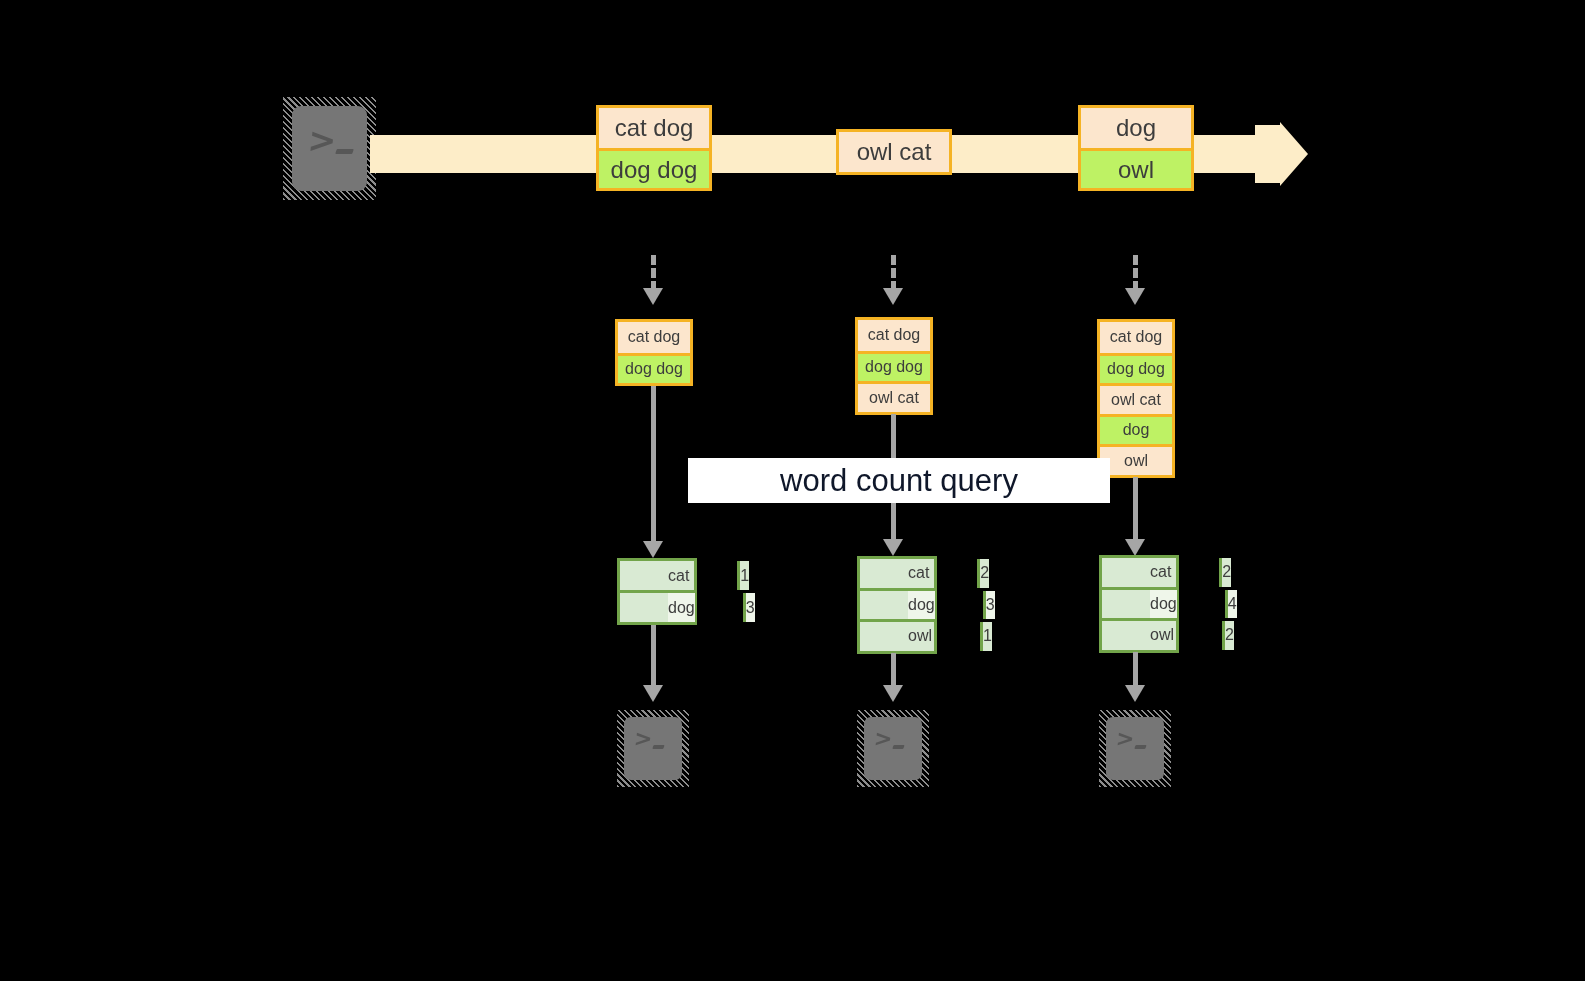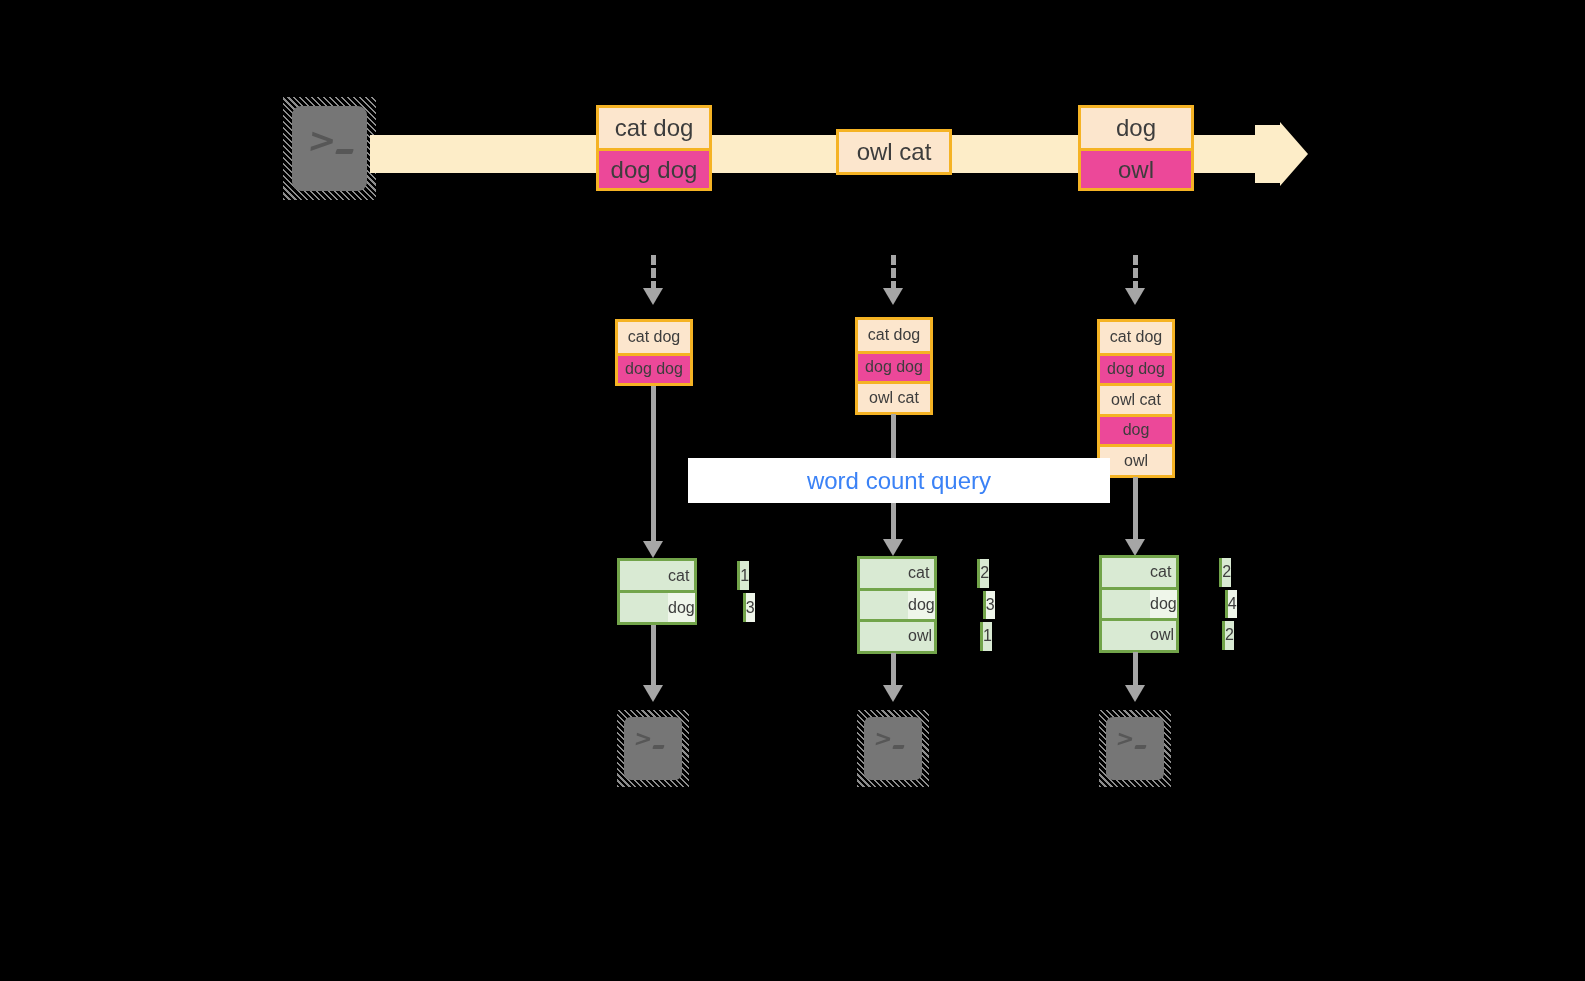--- a/index.html
+++ b/index.html
@@ -105,21 +105,21 @@
   }
   .rec-row {
     box-sizing: border-box;
     display: flex;
     align-items: center;
     justify-content: center;
     color: #3d3d3d;
     white-space: nowrap;
     background: #fce6cd;
   }
-  .rec-row.alt { background: #ec4899; }
+  .rec-row.alt { background: #bef264; }
   .rec-row + .rec-row { border-top: 3px solid #f5b324; }
 
   
   .stream-box .rec-row {
     height: 40px;
     font-size: 24px;
   }
   
   .acc-box .rec-row {
     height: 30.5px;
@@ -178,22 +178,22 @@
     border-width: 17px 10px 0 10px;
   }
 
   
   .query-banner {
     position: absolute;
     background: #ffffff;
     display: flex;
     align-items: center;
     justify-content: center;
-    color: #3b82f6;
-    font-size: 24px;
+    color: #0f172a;
+    font-size: 31px;
     white-space: nowrap;
   }
 </style>
 </head>
 <body>
 
 <div id="canvas">
 
   <div class="terminal big" style="left:283px; top:97px; width:93px; height:103px;">
     <div class="terminal-body">

